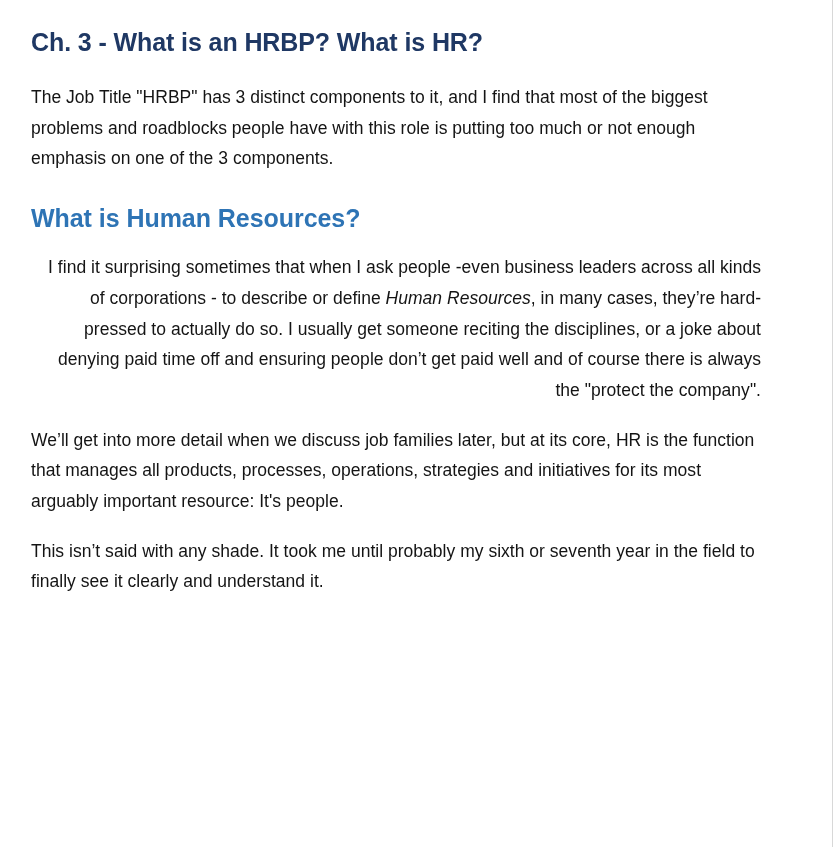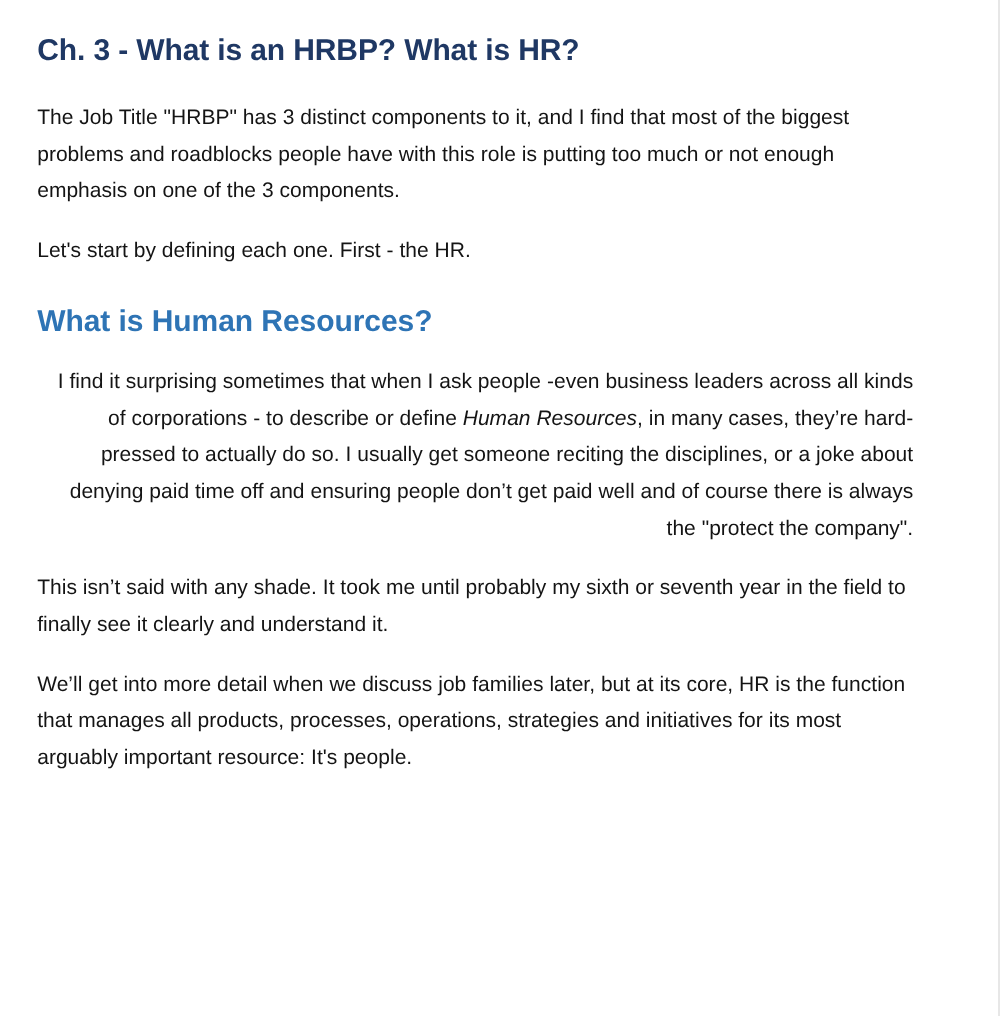--- a/index.html
+++ b/index.html
@@ -85,25 +85,24 @@
 <div class="page">
 
   <div class="right-rule"></div>
 
   <div class="content">
 
     <h1 class="h1">Ch. 3 - What is an HRBP? What is HR?</h1>
 
     <p class="para first-after-h1 w-p1">The Job Title "HRBP" has 3 distinct components to it, and I find that most of the biggest problems and roadblocks people have with this role is putting too much or not enough emphasis on one of the 3 components.</p>
 
-    <p class="para w-p2">Let's start by defining each one. First - the HR.</p>
 
     <h2 class="h2">What is Human Resources?</h2>
 
     <p class="para first-after-h2 w-p3"><span>I find it surprising sometimes that when I ask people -even business leaders across all kinds of corporations - to describe or define </span><em>Human Resources</em><span>, in many cases, they’re hard-pressed to actually do so. I usually get someone reciting the disciplines, or a joke about denying paid time off and ensuring people don’t get paid well and of course there is always the "protect the company".</span></p>
 
 
+    <p class="para w-p6">We’ll get into more detail when we discuss job families later, but at its core, HR is the function that manages all products, processes, operations, strategies and initiatives for its most arguably important resource: It's people.</p>
+
     <p class="para w-p5">This isn’t said with any shade. It took me until probably my sixth or seventh year in the field to finally see it clearly and understand it.</p>
-
-    <p class="para w-p6">We’ll get into more detail when we discuss job families later, but at its core, HR is the function that manages all products, processes, operations, strategies and initiatives for its most arguably important resource: It's people.</p>
 
   </div>
 </div>
 
 </body></html>

